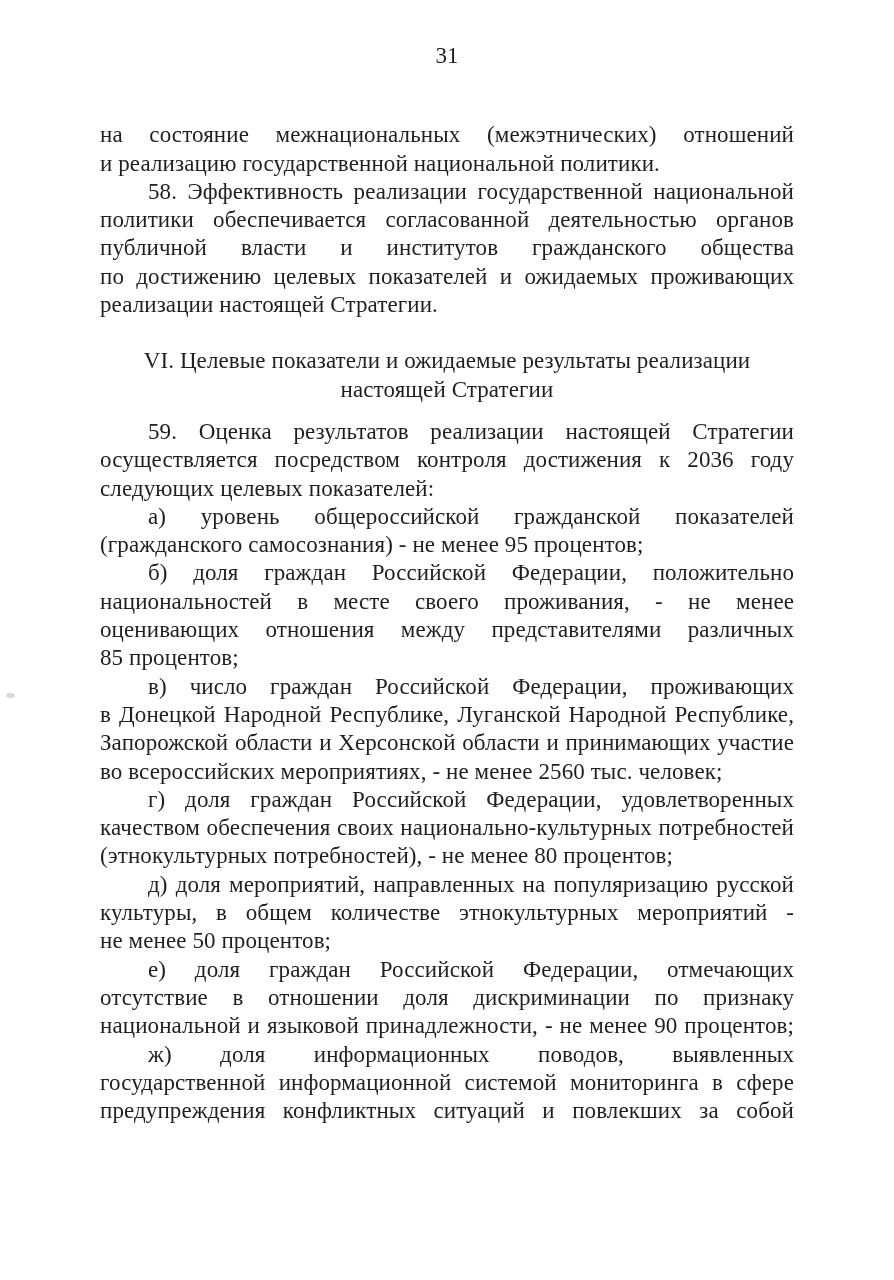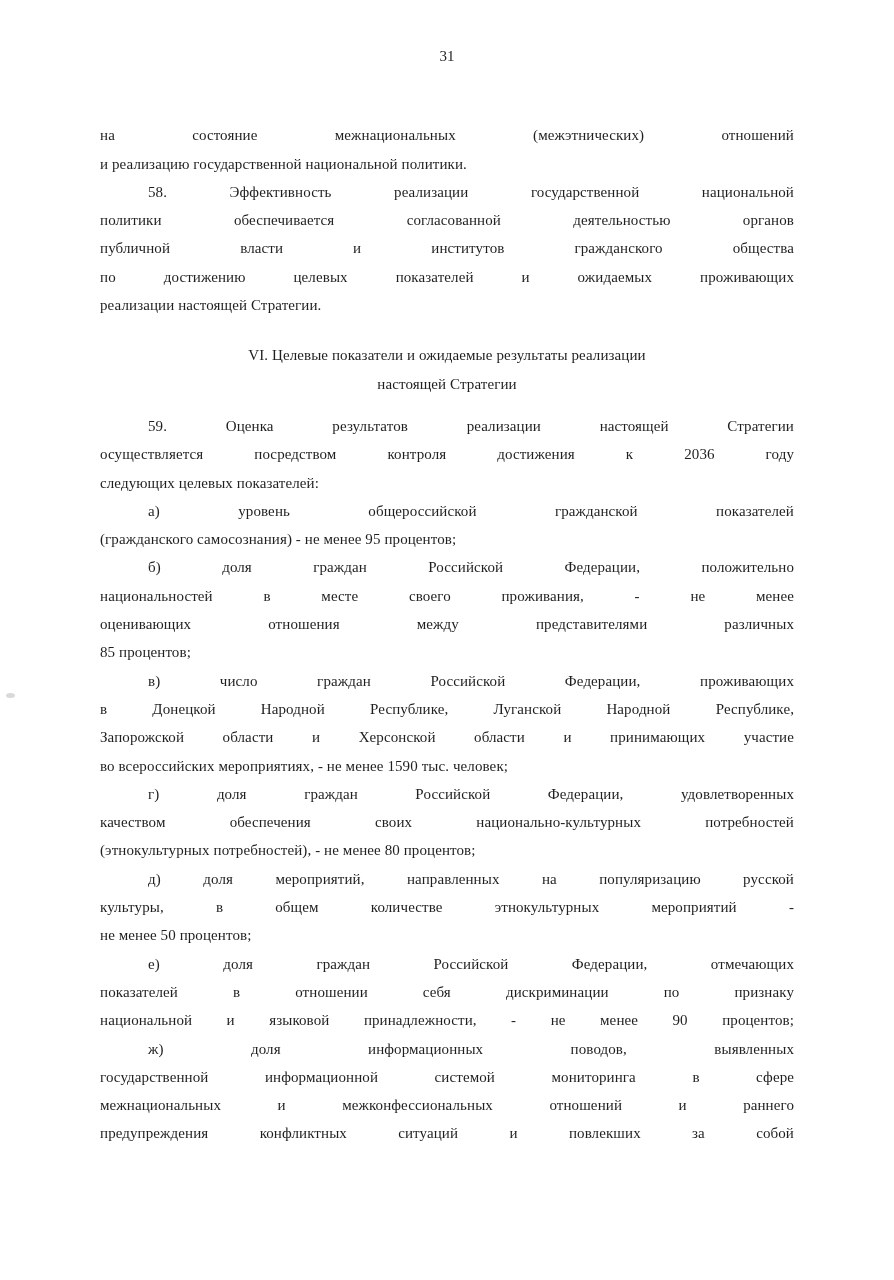--- a/index.html
+++ b/index.html
@@ -20,21 +20,21 @@
     left: 0; top: 0;
     width: 894px;
     height: 1280px;
     background: #ffffff;
   }
   .doc-column {
     position: absolute;
     left: 100px;
     top: 0;
     width: 694px;
-    font-size: 15px;
+    font-size: 23px;
     line-height: 28.3px;
     letter-spacing: 0.1px;
   }
   .page-number {
     text-align: center;
     margin-top: 42px;
   }
   .block { margin: 0; }
   .line {
     text-align: justify;
@@ -74,21 +74,21 @@
           <div class="line">на состояние межнациональных (межэтнических) отношений</div>
           <div class="line last">и реализацию государственной национальной политики.</div>
         </div>
         <div class="block">
           <div class="line indent">58. Эффективность реализации государственной национальной</div>
           <div class="line">политики обеспечивается согласованной деятельностью органов</div>
           <div class="line">публичной власти и институтов гражданского общества</div>
           <div class="line">по достижению целевых показателей и ожидаемых проживающих</div>
           <div class="line last">реализации настоящей Стратегии.</div>
         </div>
-        <div class="block" style="margin-top: 22px;">
+        <div class="block" style="margin-top: 28px;">
           <div class="line center">VI. Целевые показатели и ожидаемые результаты реализации</div>
           <div class="line center">настоящей Стратегии</div>
         </div>
         <div class="block" style="margin-top: 14px;">
           <div class="line indent">59. Оценка результатов реализации настоящей Стратегии</div>
           <div class="line">осуществляется посредством контроля достижения к 2036 году</div>
           <div class="line last">следующих целевых показателей:</div>
         </div>
         <div class="block">
           <div class="line indent">а) уровень общероссийской гражданской показателей</div>
@@ -97,38 +97,37 @@
         <div class="block">
           <div class="line indent">б) доля граждан Российской Федерации, положительно</div>
           <div class="line">национальностей в месте своего проживания, - не менее</div>
           <div class="line">оценивающих отношения между представителями различных</div>
           <div class="line last">85 процентов;</div>
         </div>
         <div class="block">
           <div class="line indent">в) число граждан Российской Федерации, проживающих</div>
           <div class="line">в Донецкой Народной Республике, Луганской Народной Республике,</div>
           <div class="line">Запорожской области и Херсонской области и принимающих участие</div>
-          <div class="line last">во всероссийских мероприятиях, - не менее 1590 тыс. человек;</div>
+          <div class="line last">во всероссийских мероприятиях, - не менее 2560 тыс. человек;</div>
         </div>
         <div class="block">
           <div class="line indent">г) доля граждан Российской Федерации, удовлетворенных</div>
           <div class="line">качеством обеспечения своих национально-культурных потребностей</div>
           <div class="line last">(этнокультурных потребностей), - не менее 80 процентов;</div>
         </div>
         <div class="block">
           <div class="line indent">д) доля мероприятий, направленных на популяризацию русской</div>
           <div class="line">культуры, в общем количестве этнокультурных мероприятий -</div>
           <div class="line last">не менее 50 процентов;</div>
         </div>
         <div class="block">
           <div class="line indent">е) доля граждан Российской Федерации, отмечающих</div>
-          <div class="line">показателей в отношении себя дискриминации по признаку</div>
+          <div class="line">отсутствие в отношении доля дискриминации по признаку</div>
           <div class="line">национальной и языковой принадлежности, - не менее 90 процентов;</div>
         </div>
         <div class="block">
           <div class="line indent">ж) доля информационных поводов, выявленных</div>
           <div class="line">государственной информационной системой мониторинга в сфере</div>
-          <div class="line">межнациональных и межконфессиональных отношений и раннего</div>
           <div class="line">предупреждения конфликтных ситуаций и повлекших за собой</div>
         </div>
       </div>
   </div>
 </div>
 
 </body></html>

